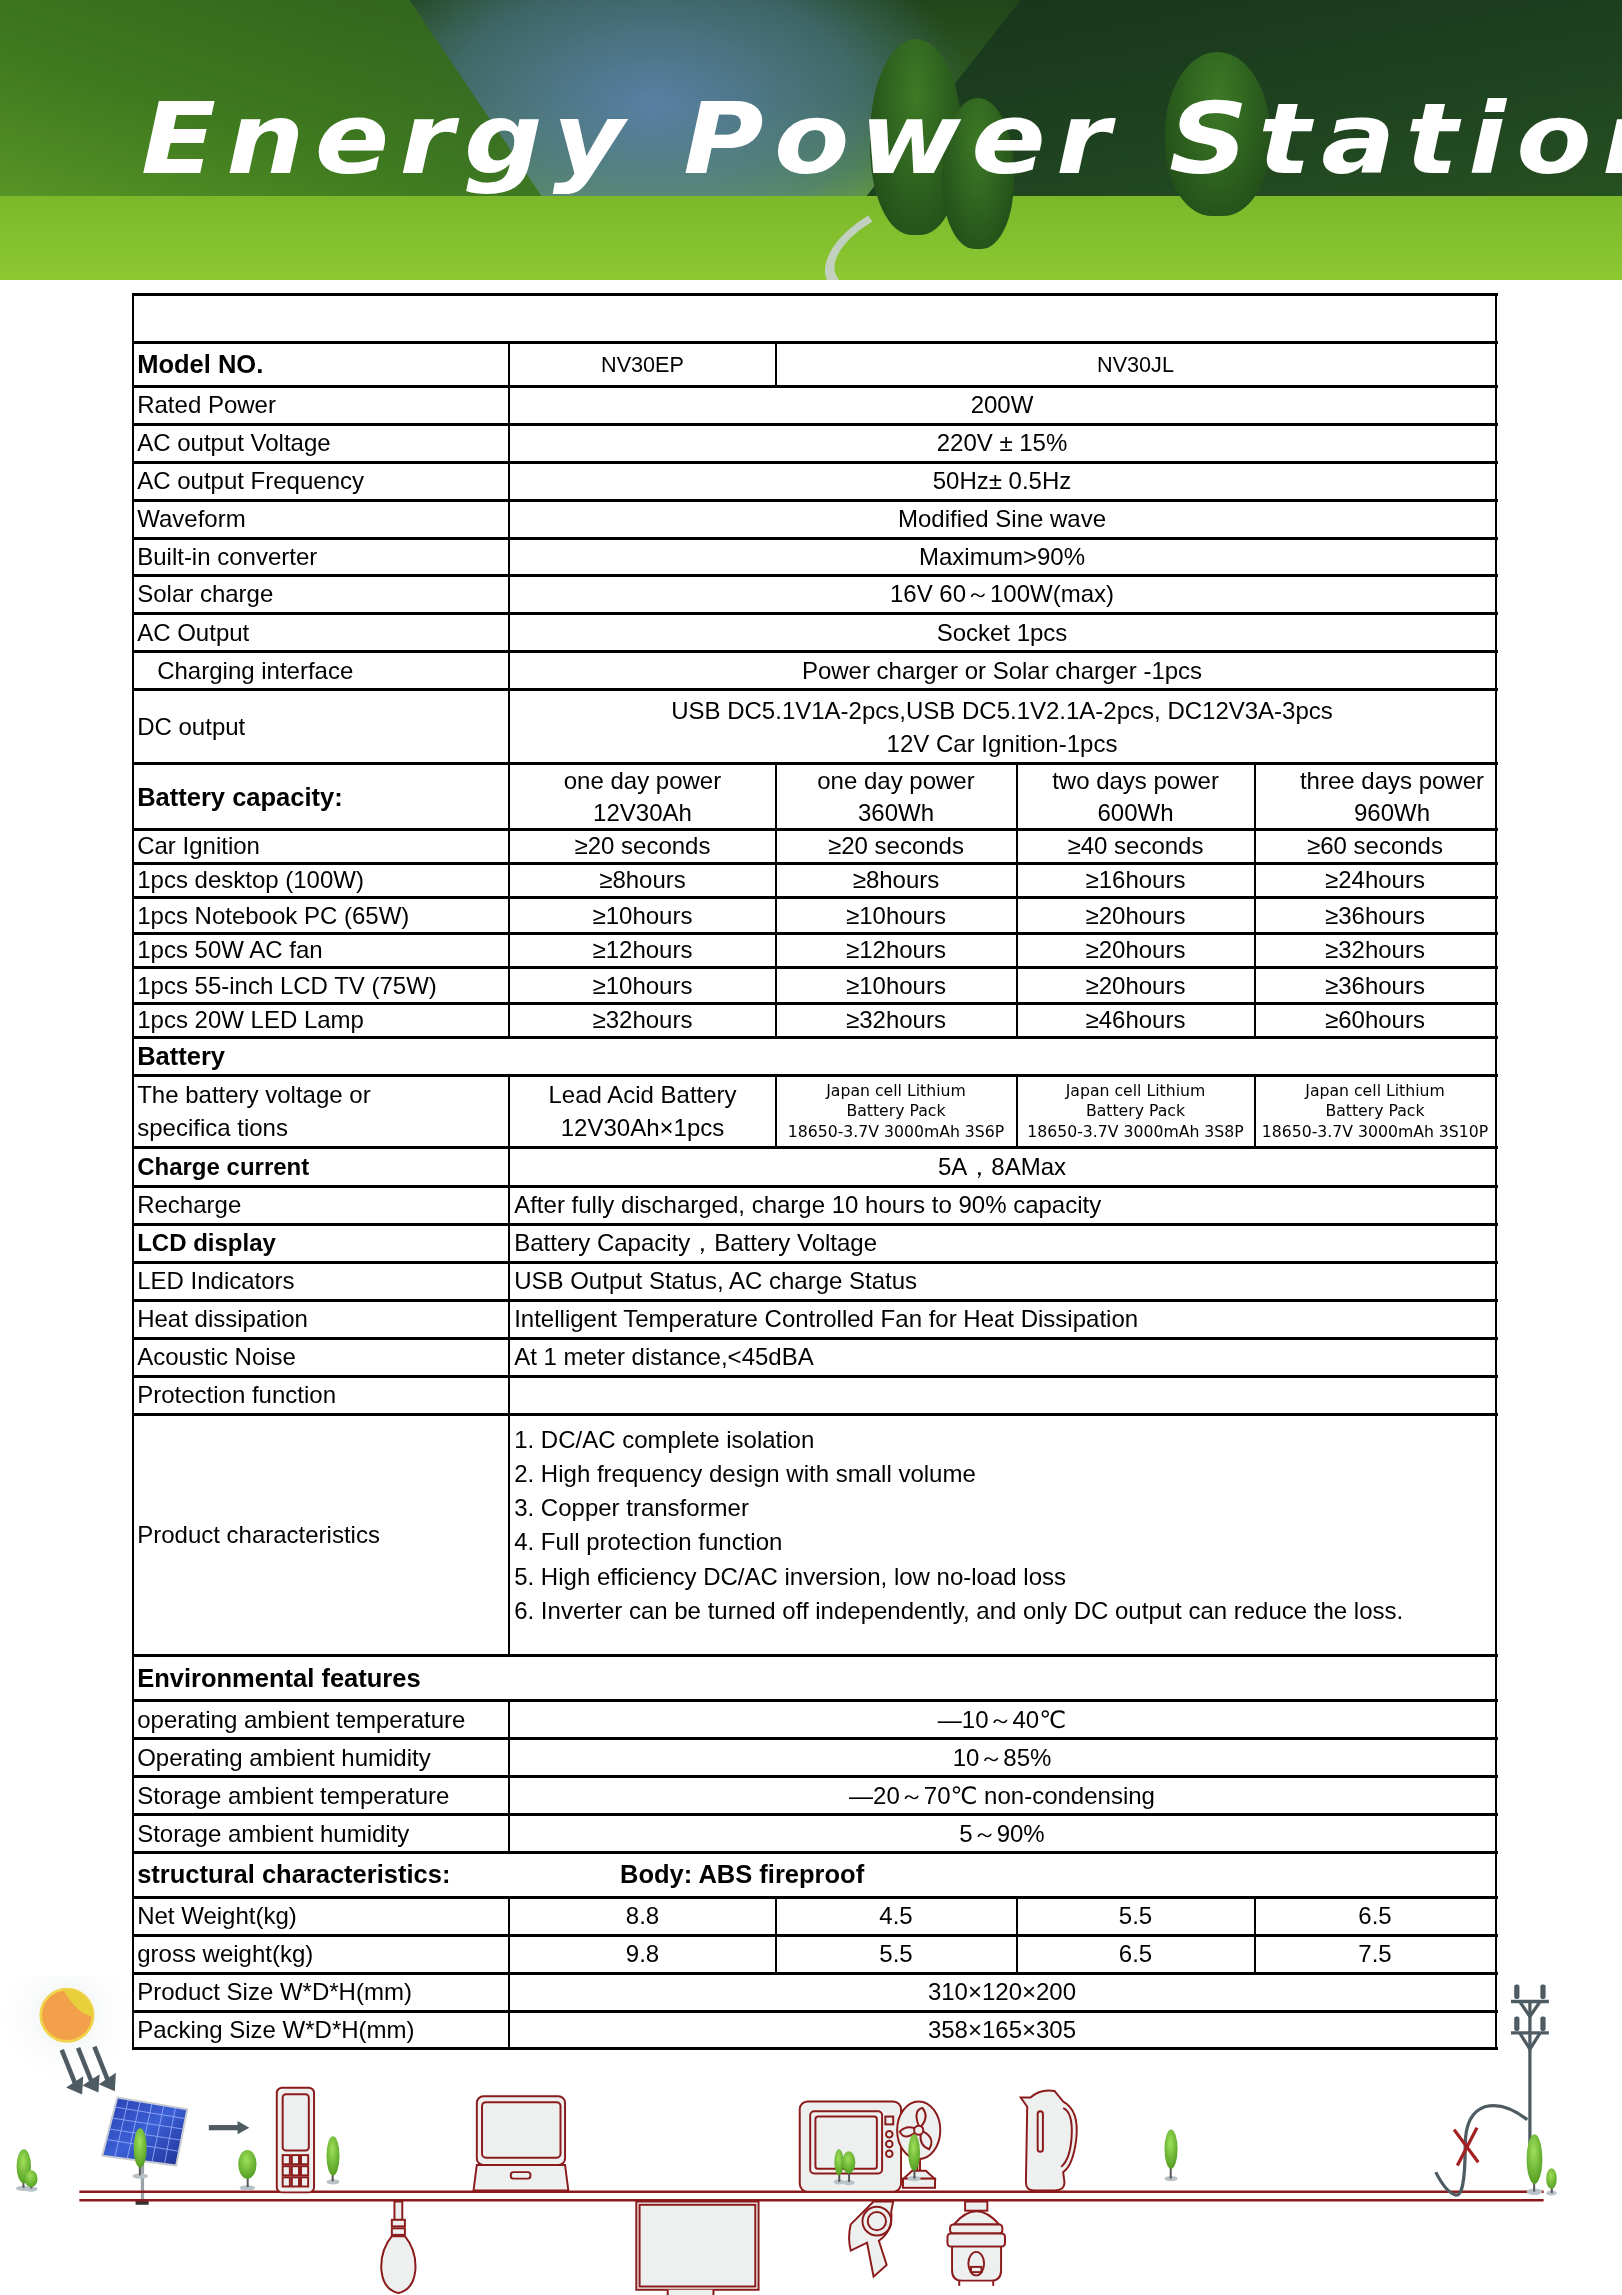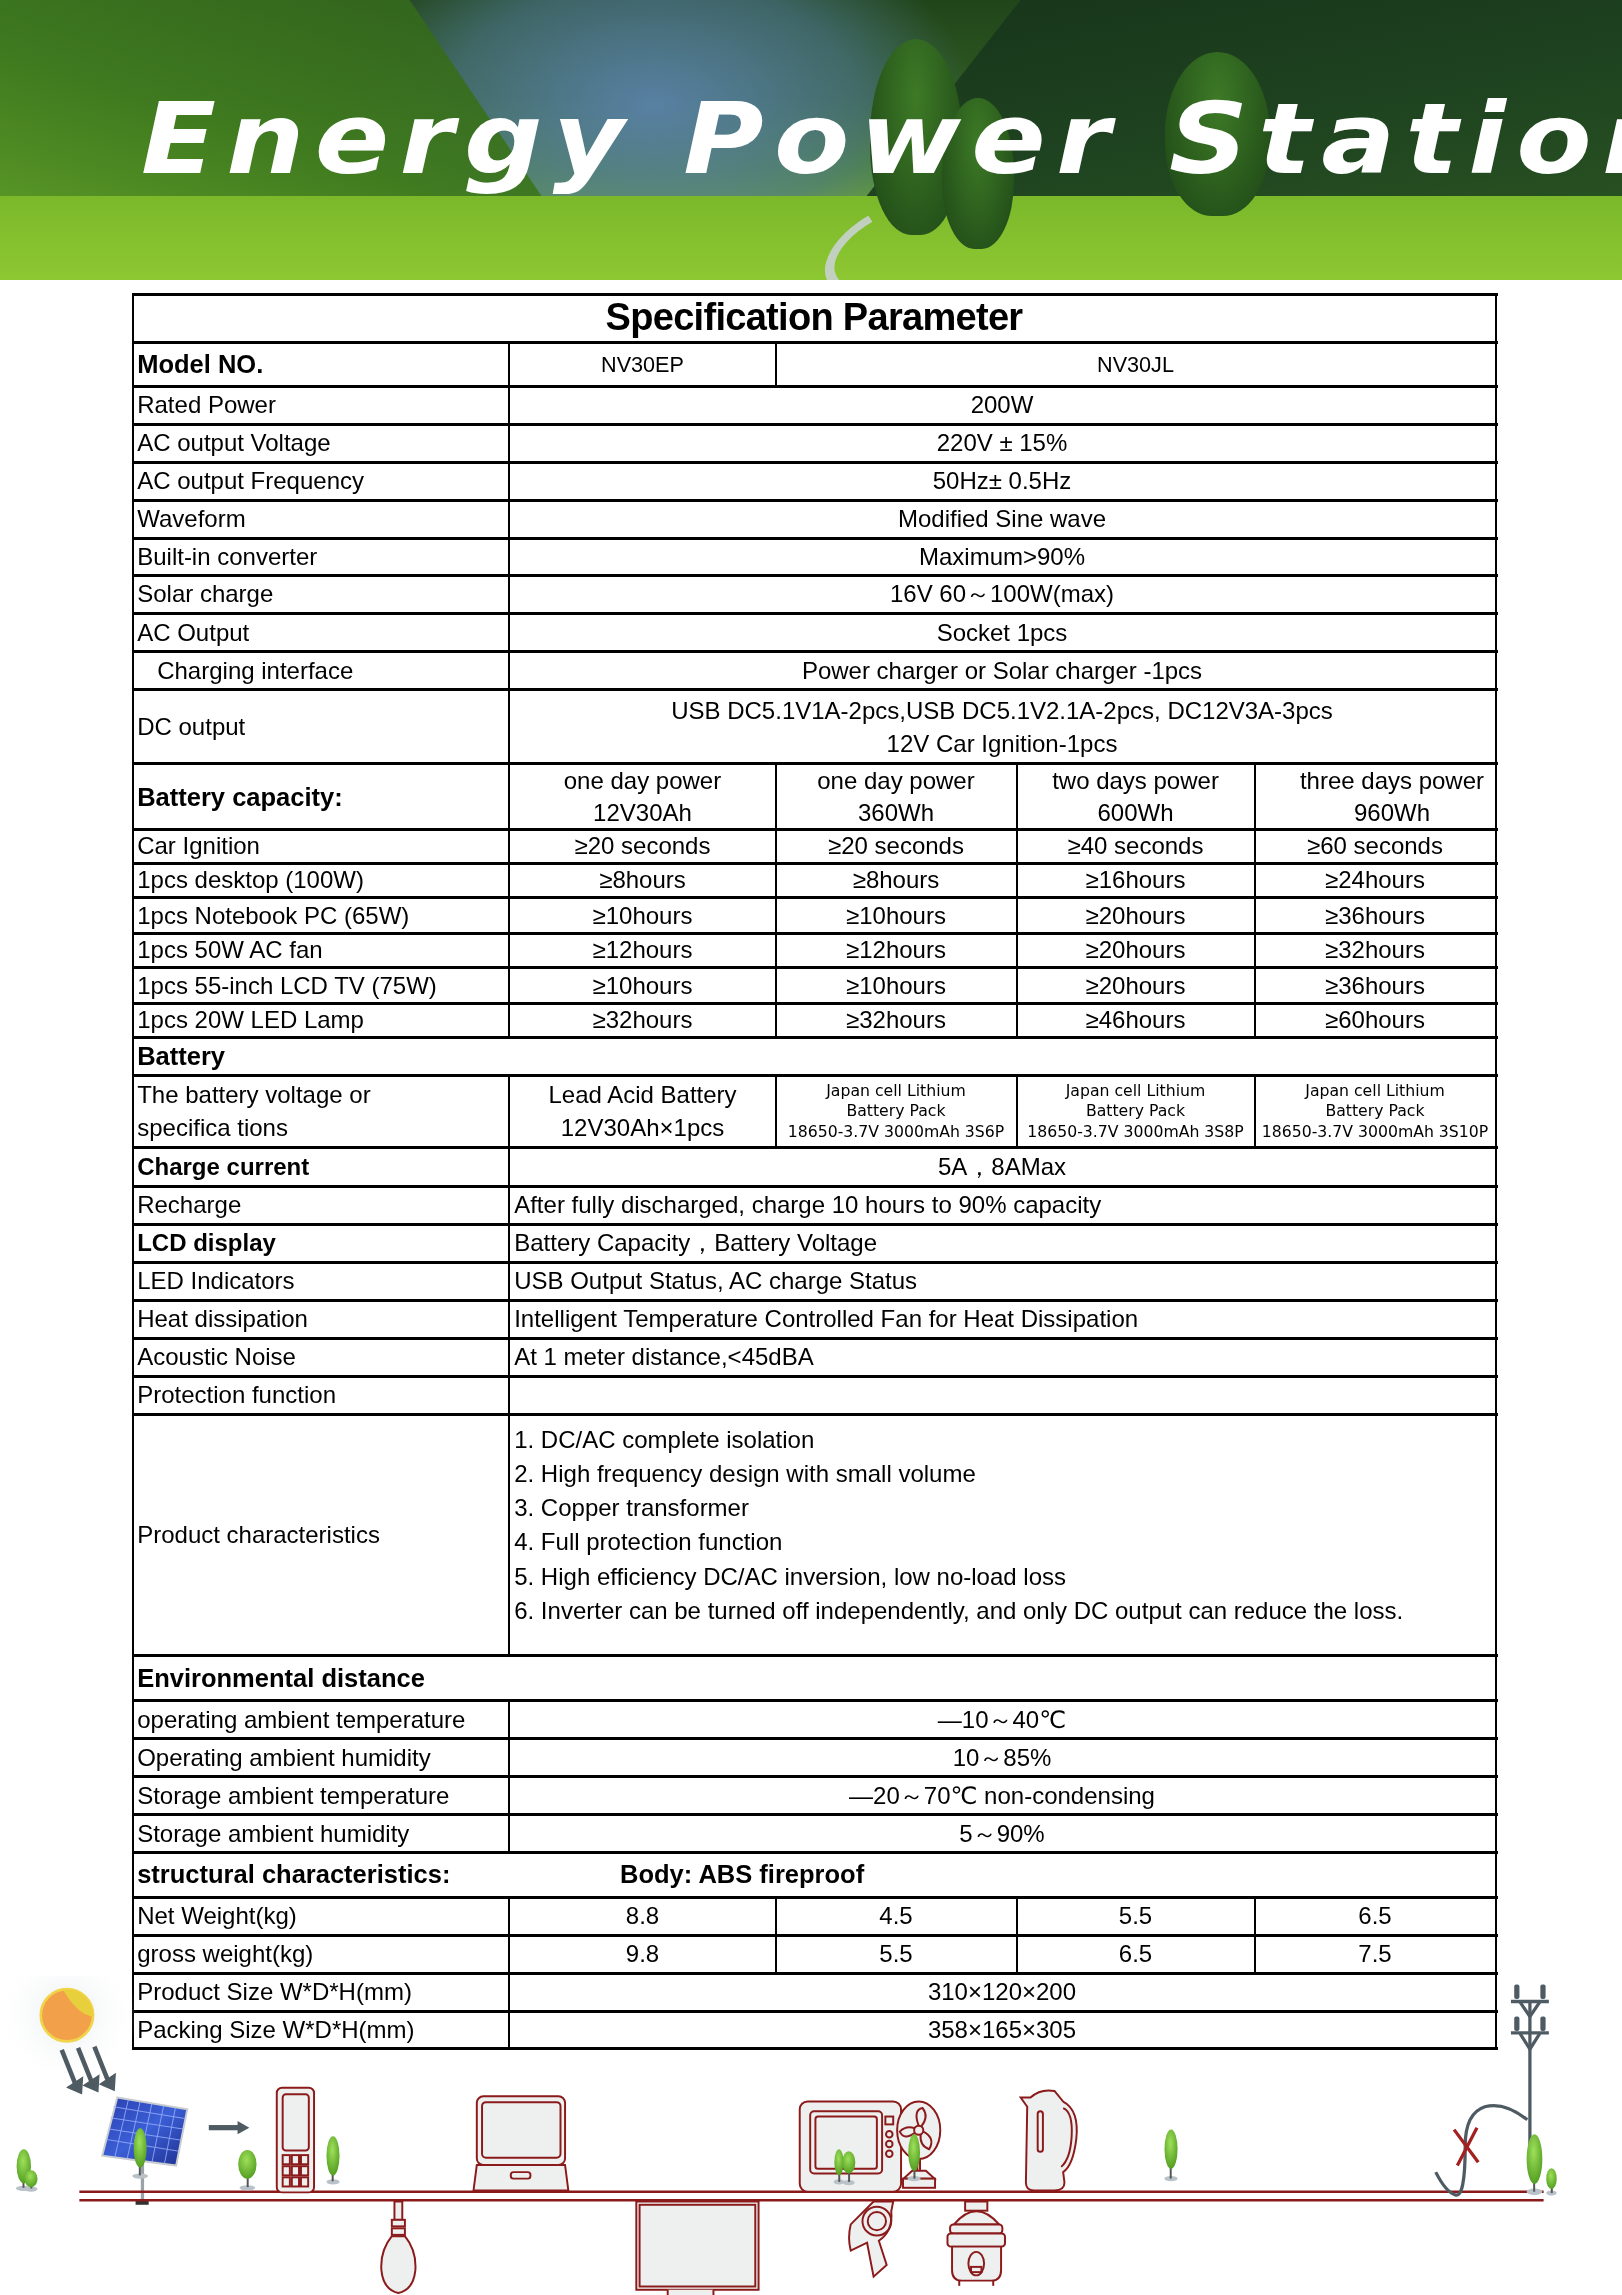--- a/index.html
+++ b/index.html
@@ -49,21 +49,20 @@
   <div class="mtn-right"></div>
   <div class="meadow"></div>
   <div class="road"></div>
   <div class="tree" style="left:870px;top:39px;width:92px;height:196px;"></div>
   <div class="tree" style="left:942px;top:98px;width:72px;height:151px;"></div>
   <div class="tree" style="left:1165px;top:52px;width:105px;height:164px;"></div>
   <h1 id="hero-title">Energy Power Station</h1>
 </div>
 
 <div id="spec-table">
-    <div class="cell center title" style="left: 132px; top: 296px; width: 1364px; height: 44px;">Specification  Parameter</div>
     <div class="hline" style="left: 132px; width: 1366px; top: 293px;"></div>
     <div class="cell left bold" style="left: 132px; top: 344px; width: 378px; height: 41px;">Model NO.</div>
     <div class="cell center model" style="left: 509px; top: 344px; width: 267px; height: 41px;">NV30EP</div>
     <div class="cell center model" style="left: 776px; top: 344px; width: 719px; height: 41px;">NV30JL</div>
     <div class="vline" style="left: 508px; top: 342px; height: 44px;"></div>
     <div class="vline" style="left: 775px; top: 342px; height: 44px;"></div>
     <div class="hline" style="left: 132px; width: 1366px; top: 341px;"></div>
     <div class="cell left" style="left: 132px; top: 388px; width: 378px; height: 35px;">Rated Power</div>
     <div class="cell center" style="left: 509px; top: 388px; width: 986px; height: 35px;">200W</div>
     <div class="vline" style="left: 508px; top: 386px; height: 38px;"></div>
@@ -219,21 +218,21 @@
     <div class="cell left" style="left: 509px; top: 1340px; width: 986px; height: 35px;">At 1 meter distance,&lt;45dBA</div>
     <div class="vline" style="left: 508px; top: 1338px; height: 38px;"></div>
     <div class="hline" style="left: 132px; width: 1366px; top: 1337px;"></div>
     <div class="cell left" style="left: 132px; top: 1378px; width: 378px; height: 35px;">Protection  function</div>
     <div class="vline" style="left: 508px; top: 1376px; height: 38px;"></div>
     <div class="hline" style="left: 132px; width: 1366px; top: 1375px;"></div>
     <div class="cell left" style="left: 132px; top: 1416px; width: 378px; height: 238px;">Product characteristics</div>
     <div class="cell left multi" style="left: 509px; top: 1416px; width: 986px; height: 238px; flex-direction: column; align-items: flex-start;"><div style="padding-right: 26px;">1. DC/AC complete isolation</div><div style="padding-right: 26px;">2. High frequency design with small  volume</div><div style="padding-right: 26px;">3. Copper transformer</div><div style="padding-right: 26px;">4. Full protection  function</div><div style="padding-right: 26px;">5. High efficiency  DC/AC  inversion,  low no-load loss</div><div style="padding-right: 26px;">6. Inverter  can be turned off independently, and only DC output can reduce the loss.</div></div>
     <div class="vline" style="left: 508px; top: 1414px; height: 241px;"></div>
     <div class="hline" style="left: 132px; width: 1366px; top: 1413px;"></div>
-    <div class="cell left bold" style="left: 132px; top: 1657px; width: 1364px; height: 42px;">Environmental distance</div>
+    <div class="cell left bold" style="left: 132px; top: 1657px; width: 1364px; height: 42px;">Environmental features</div>
     <div class="hline" style="left: 132px; width: 1366px; top: 1654px;"></div>
     <div class="cell left" style="left: 132px; top: 1703px; width: 378px; height: 35px;">operating ambient temperature</div>
     <div class="cell center" style="left: 509px; top: 1703px; width: 986px; height: 35px;">—10～40℃</div>
     <div class="vline" style="left: 508px; top: 1701px; height: 38px;"></div>
     <div class="hline" style="left: 132px; width: 1366px; top: 1699px;"></div>
     <div class="cell left" style="left: 132px; top: 1741px; width: 378px; height: 35px;">Operating ambient humidity</div>
     <div class="cell center" style="left: 509px; top: 1741px; width: 986px; height: 35px;">10～85%</div>
     <div class="vline" style="left: 508px; top: 1739px; height: 38px;"></div>
     <div class="hline" style="left: 132px; width: 1366px; top: 1737px;"></div>
     <div class="cell left" style="left: 132px; top: 1779px; width: 378px; height: 35px;">Storage ambient temperature</div>

